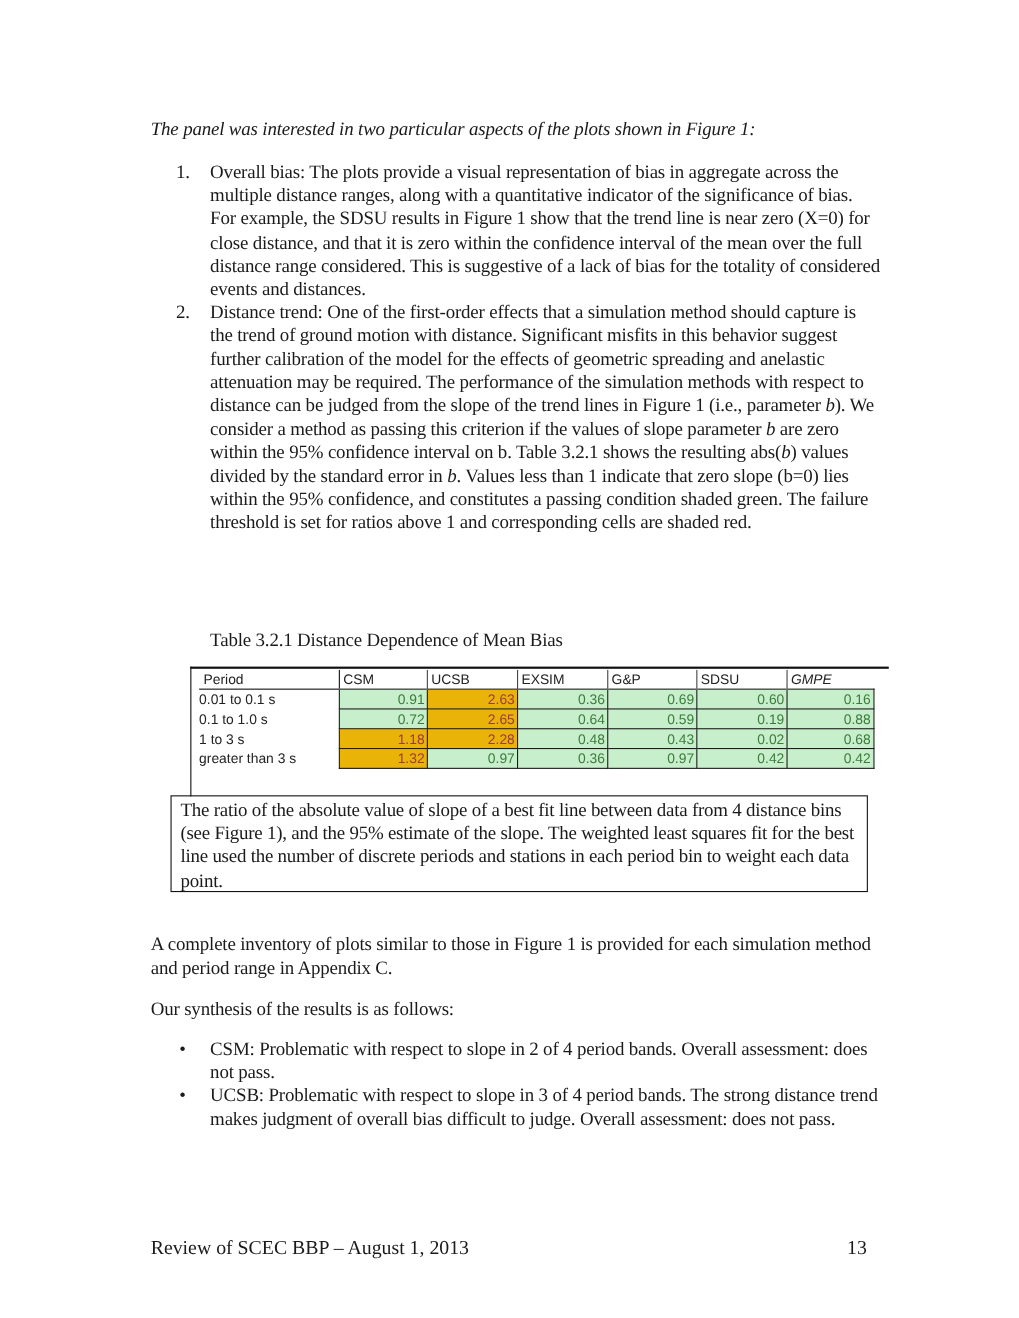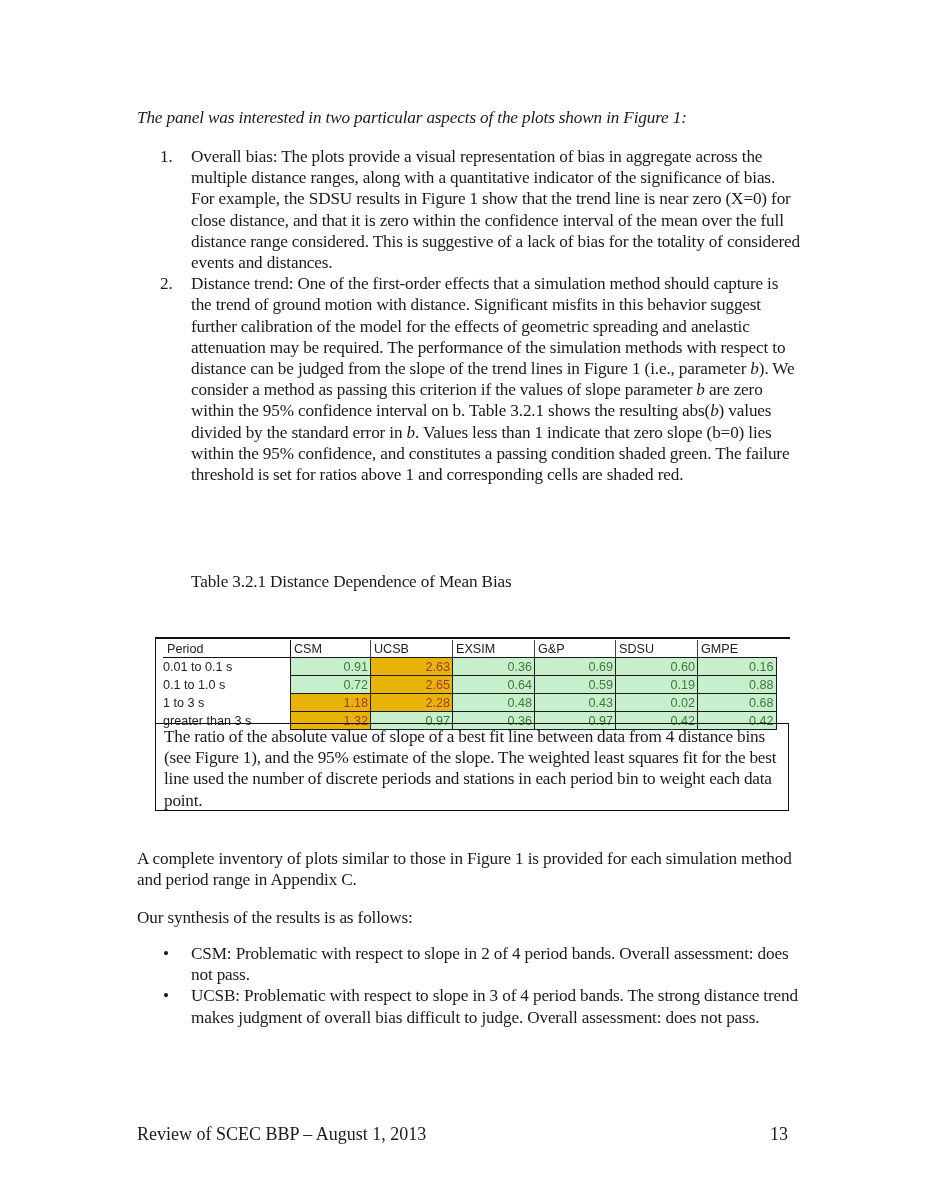--- a/index.html
+++ b/index.html
@@ -7,36 +7,36 @@
          font-family: "Liberation Serif", "DejaVu Serif", serif; color: #1a1a1a; }
   .page { position: absolute; left: 0; top: 0; width: 926px; height: 1198px; }
   .txt { font-size: 17.2px; line-height: 21.2px; letter-spacing: -0.15px; }
   .intro { position: absolute; left: 137px; top: 107px; width: 660px; font-style: italic; }
   .olist { position: absolute; left: 160px; top: 146px; width: 640px; margin: 0; padding: 0; list-style: none; }
   .olist li { position: relative; padding-left: 31px; }
   .olist .num { position: absolute; left: 0; top: 0; }
   .olist i { font-style: italic; }
   .tcaption { position: absolute; left: 191px; top: 571px; }
 
-  .tablebox { position: absolute; left: 155px; top: 606px; width: 635px; height: 160px; margin-top: 31px; }
+  .tablebox { position: absolute; left: 173px; top: 606px; width: 635px; height: 160px; }
   .tb-top { position: absolute; left: 0; top: 0; width: 635px; height: 0; border-top: 2px solid #111; }
   .tb-left { position: absolute; left: 0; top: 0; width: 0; height: 118px; border-left: 1.5px solid #111; }
   .grid { position: absolute; left: 8px; top: 3px; border-collapse: collapse;
           font-family: "Liberation Sans", "DejaVu Sans", sans-serif; font-size: 12.6px; }
   .grid th { font-weight: normal; text-align: left; padding: 0 0 0 3px; height: 17px; color: #222; }
   .grid th.period-h { border-bottom: 1.5px solid #111; width: 121px; padding-left: 4px; }
   .grid th.col-h { border-left: 1px solid #444; }
   .grid th.col-h.first { border-left: 1.5px solid #111; }
   .grid td { height: 17px; padding: 0 2px 0 0; }
   .grid td.period { text-align: left; color: #222; width: 125px; }
   .grid td.val { text-align: right; border: 1.5px solid #1b1b1b; }
   .grid td.pass { background: #c8efcb; color: #3b7a3c; }
   .grid td.fail { background: #eab308; color: #9b3a3f; }
   .w1 { width: 76px; } .w2 { width: 78px; } .w3 { width: 78px; }
-  .w4 { width: 77px; } .w5 { width: 78px; } .w6 { width: 75px; }
+  .w4 { width: 77px; } .w5 { width: 78px; } .w6 { width: 75px; font-style: italic; }
 
   .capbox { position: absolute; left: 155px; top: 723px; width: 624px; height: 84px;
             border: 1.5px solid #111; padding: 2px 0 0 8px; }
   .capbox .txt { letter-spacing: -0.2px; }
 
   .para2 { position: absolute; left: 137px; top: 848px; width: 660px; }
   .para3 { position: absolute; left: 137px; top: 907px; width: 660px; }
   .blist { position: absolute; left: 160px; top: 943px; width: 640px; margin: 0; padding: 0; list-style: none; }
   .blist li { position: relative; padding-left: 31px; }
   .blist .bullet { position: absolute; left: 3px; top: 0; }

